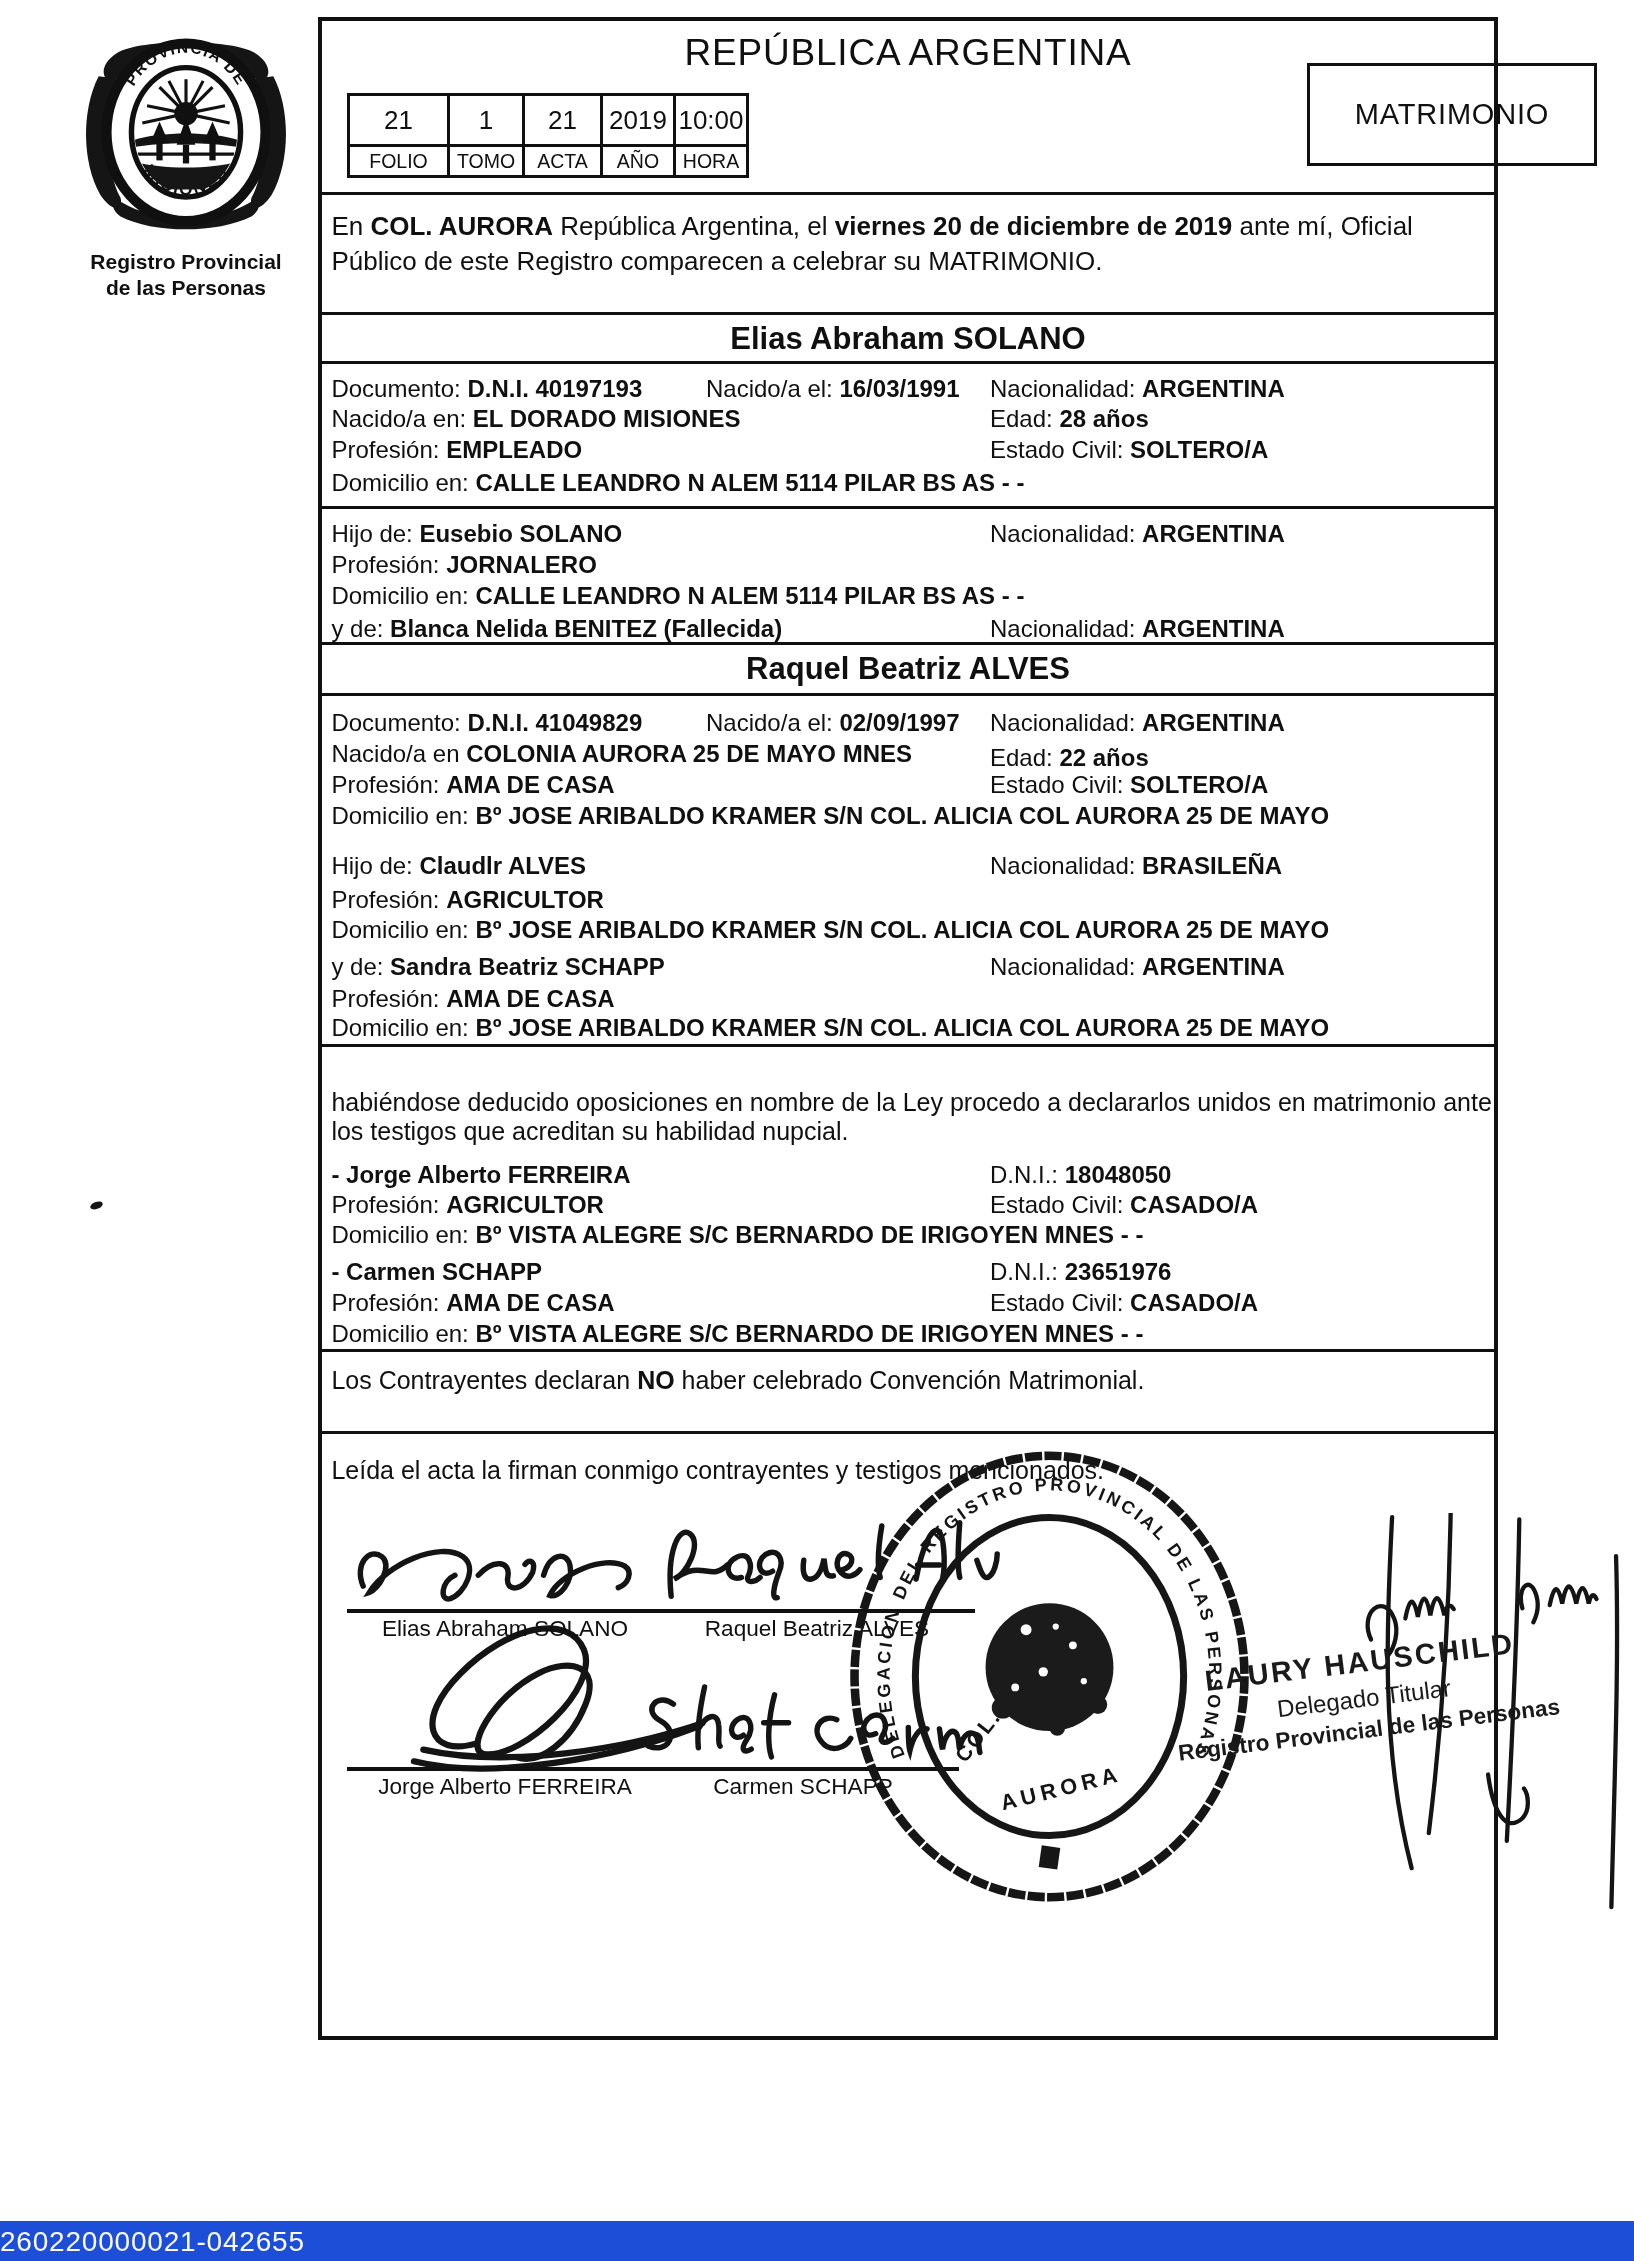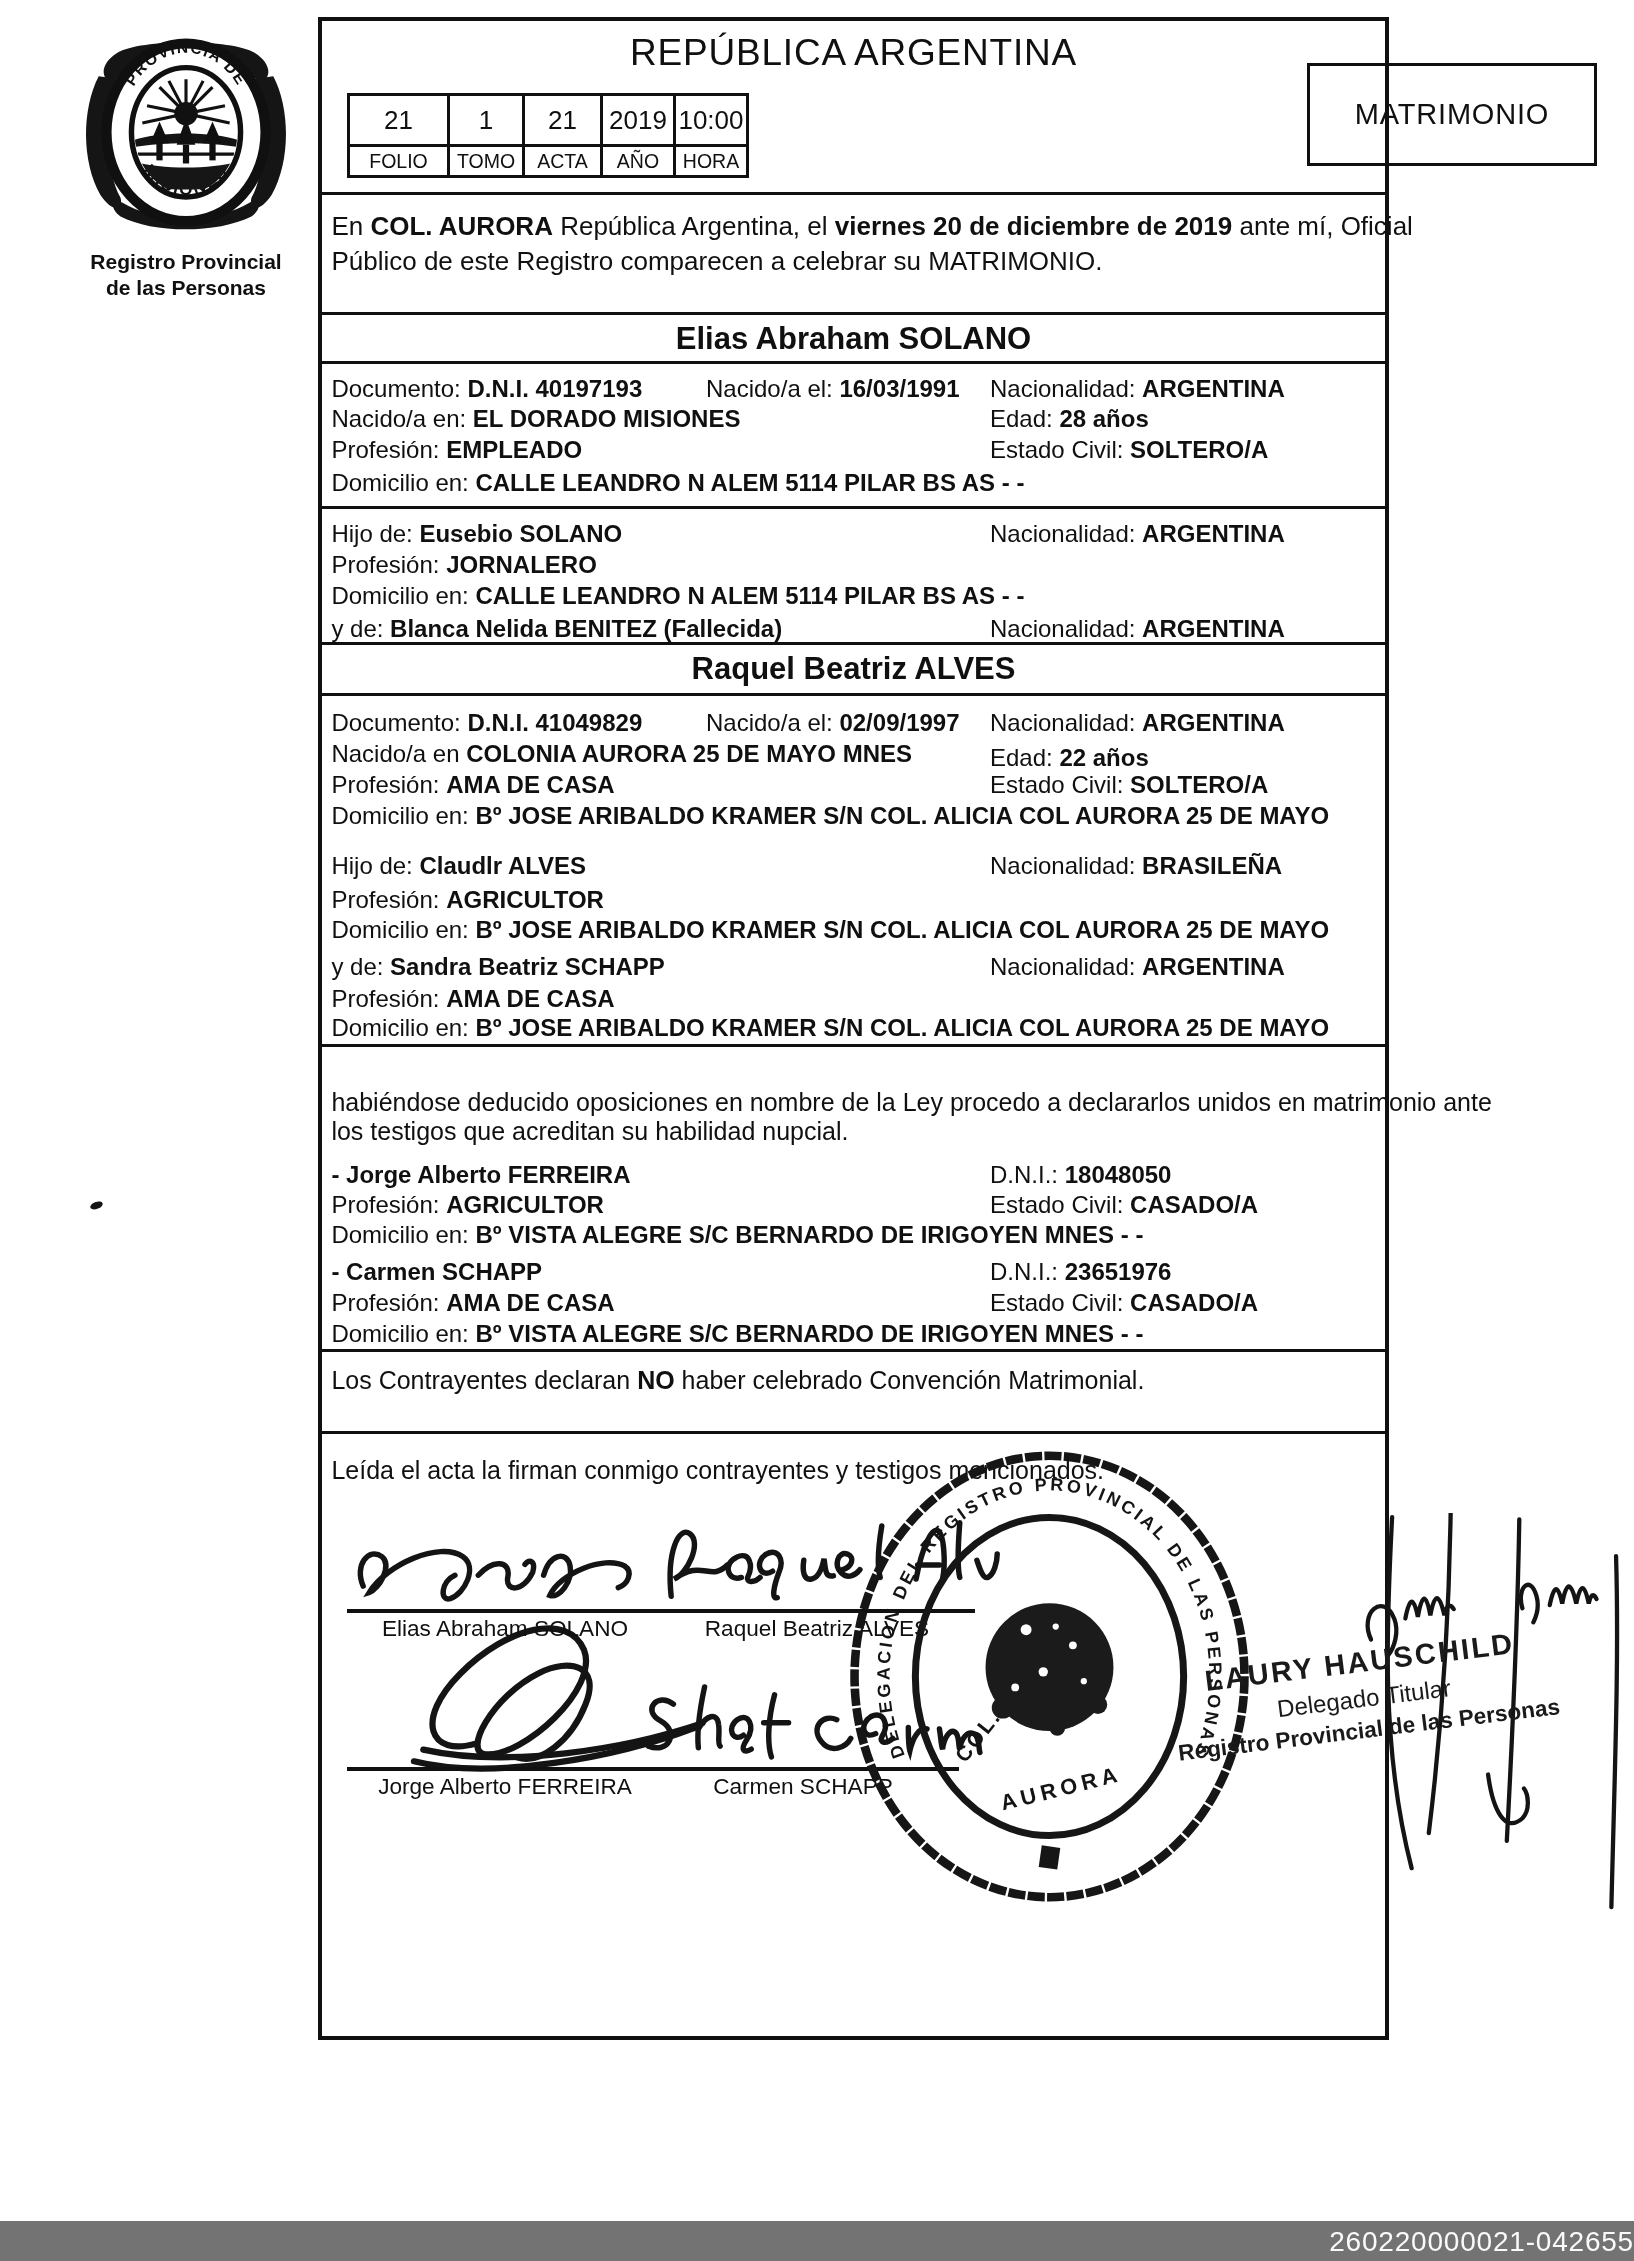--- a/index.html
+++ b/index.html
@@ -2,21 +2,21 @@
 <html style="font-size:12.5px"><head>
 <meta charset="utf-8">
 <style>
   html,body{margin:0;padding:0;background:#e8e8e8;}
   .page{position:relative;width:1634px;height:2261px;background:#ffffff;overflow:hidden;
         font-family:"Liberation Sans",sans-serif;color:#101010;}
   
   .seal-wrap{position:absolute;left:72px;top:31px;width:228px;}
   .seal-caption{width:228px;text-align:center;font-weight:700;font-size:21px;line-height:26px;margin-top:3.1px;}
   
-  .doc{position:absolute;left:318px;top:17px;width:1071px;height:2023px;
+  .doc{position:absolute;left:318px;top:17px;width:1180px;height:2023px;
        border:4.7px solid #101010;box-sizing:border-box;text-decoration:underline;}
   .sec{position:absolute;left:0;right:0;border-bottom:3.9px solid #101010;box-sizing:border-box;}
   .sec.last{border-bottom:none;}
   .doc-title{position:absolute;left:0;right:0;top:11px;text-align:center;font-size:37px;letter-spacing:0.8px;}
   
   .ftable{position:absolute;left:25px;top:72px;display:grid;
           grid-template-columns:100px 75px 78px 73px 70px;border:3.1px solid #101010;}
   .ftable .fv{height:48px;border-right:3.1px solid #101010;display:flex;align-items:center;justify-content:center;font-size:26px;}
   .ftable .fl{height:28px;border-right:3.1px solid #101010;border-top:3.1px solid #101010;
               display:flex;align-items:center;justify-content:center;font-size:19.5px;}
@@ -37,22 +37,22 @@
   .siglabel{position:absolute;font-size:22.6px;text-align:center;white-space:nowrap;}
   .sigart{position:absolute;}
   .sigart svg{display:block;}
   .stamp-text{position:absolute;left:1174px;top:1669px;width:382px;text-align:center;
               transform:rotate(-7deg);transform-origin:left center;color:#1a1a1a;}
   .stamp-text .st1{font-weight:700;font-size:29px;letter-spacing:2.3px;}
   .stamp-text .st2{font-size:24px;margin-top:6.2px;}
   .stamp-text .st3{font-weight:700;font-size:22.6px;margin-top:4.7px;white-space:nowrap;}
   .speck{position:absolute;left:90px;top:1202px;width:12.5px;height:7px;background:#151515;
          border-radius:50%;transform:rotate(-20deg);}
-  .footerbar{position:absolute;left:0;top:2221px;width:1634px;height:41px;background:#737373;
-             color:#fafafa;display:flex;align-items:center;justify-content:flex-end;
+  .footerbar{position:absolute;left:0;top:2221px;width:1634px;height:41px;background:#1d4ed8;
+             color:#fafafa;display:flex;align-items:center;justify-content:flex-start;
              font-size:28px;letter-spacing:0.8px;}
 </style>
 </head>
 <body>
 
 <div class="page">
 
   <div class="seal-wrap">
     <svg width="228" height="212" viewBox="0 0 292 272">
       <defs>

